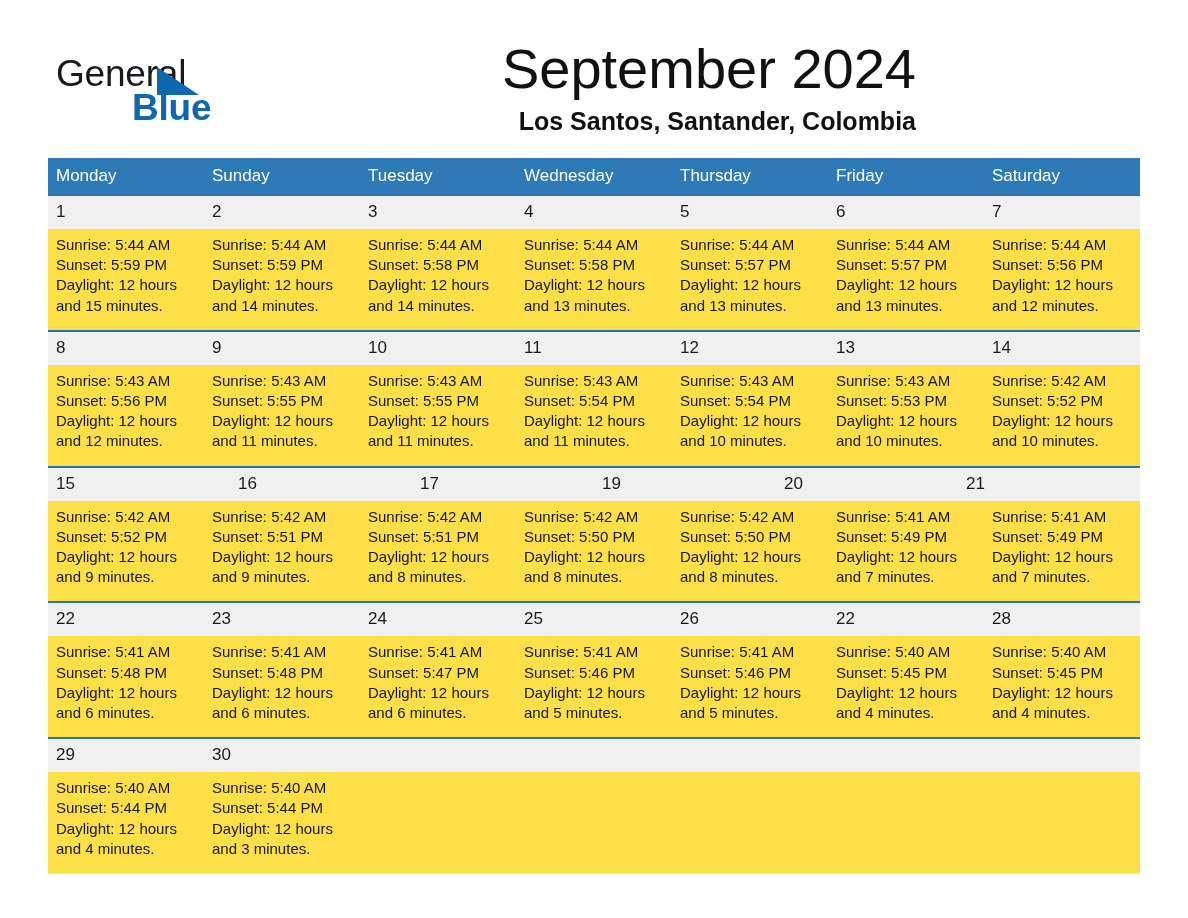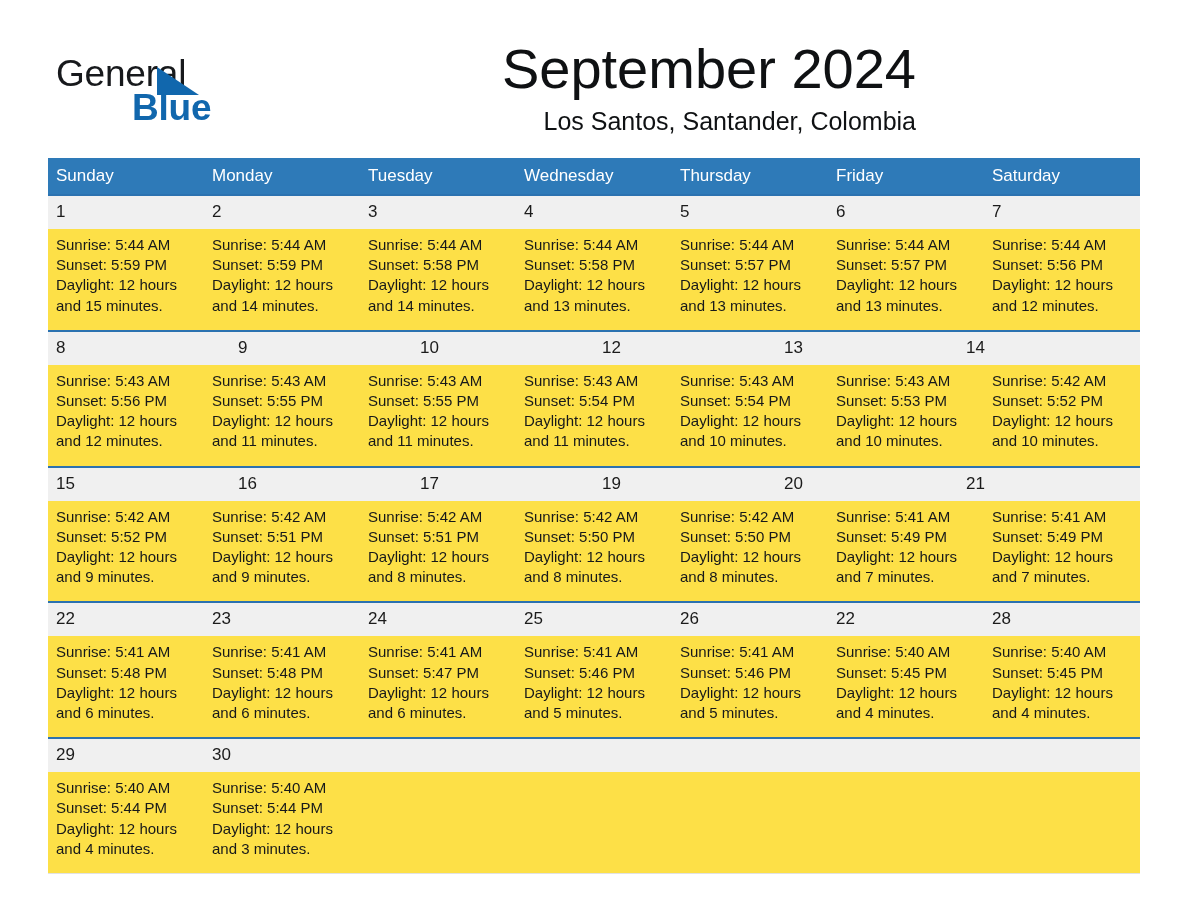--- a/index.html
+++ b/index.html
@@ -81,21 +81,21 @@
     font-size: 56px;
     line-height: 54px;
     font-weight: 400;
     color: #0f1113;
     white-space: nowrap;
   }
   .cal-subtitle {
     margin-top: 10px;
     font-size: 25px;
     line-height: 30px;
-    font-weight: 400;
+    font-weight: 700;
     color: #0f1113;
     white-space: nowrap;
   }
 
   
   .calendar {
     position: absolute;
     left: 48px;
     top: 158px;
     width: 1092px;
@@ -186,22 +186,22 @@
 
     <div class="title-block">
       <div class="cal-title">September 2024</div>
       <div class="cal-subtitle">Los Santos, Santander, Colombia</div>
     </div>
 
   </div>
 
   <div class="calendar">
     <div class="cal-row head-row" id="weekday-header-row">
+        <div class="head-cell">Monday</div>
         <div class="head-cell">Sunday</div>
-        <div class="head-cell">Monday</div>
         <div class="head-cell">Tuesday</div>
         <div class="head-cell">Wednesday</div>
         <div class="head-cell">Thursday</div>
         <div class="head-cell">Friday</div>
         <div class="head-cell">Saturday</div>
       </div>
     <div id="calendar-weeks">
         <div class="week">
           <div class="week-sep"></div>
           <div class="daynum-row">
@@ -257,20 +257,21 @@
               <div class="ln">and 12 minutes.</div>
             </div>
           </div>
         </div>
         <div class="week">
           <div class="week-sep"></div>
           <div class="daynum-row">
             <div class="daynum-cell">8</div>
             <div class="daynum-cell">9</div>
             <div class="daynum-cell">10</div>
+            <div class="daynum-cell">11</div>
             <div class="daynum-cell">12</div>
             <div class="daynum-cell">13</div>
             <div class="daynum-cell">14</div>
           </div>
           <div class="detail-row">
             <div class="detail-cell">
               <div class="ln">Sunrise: 5:43 AM</div>
               <div class="ln">Sunset: 5:56 PM</div>
               <div class="ln">Daylight: 12 hours</div>
               <div class="ln">and 12 minutes.</div>

